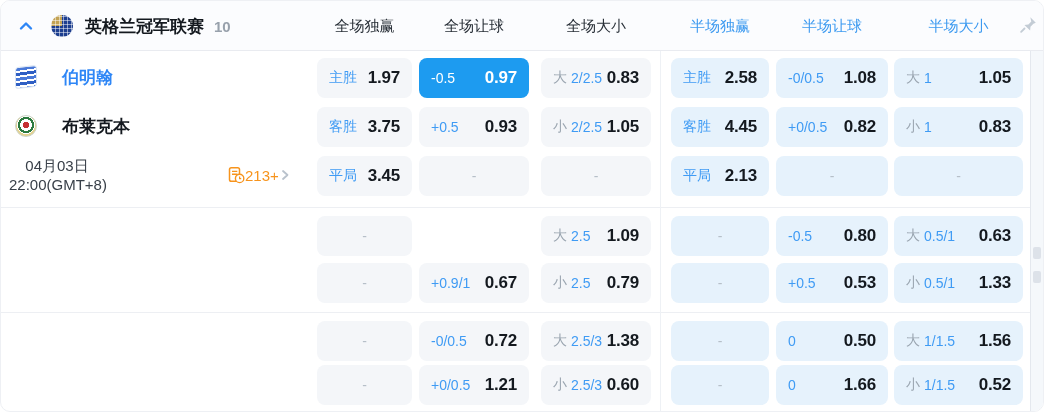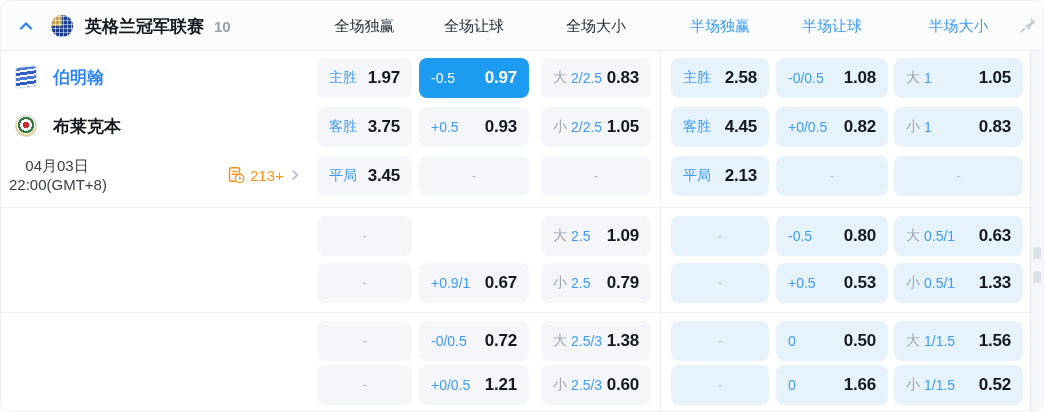--- a/index.html
+++ b/index.html
@@ -19,38 +19,38 @@
       repeating-linear-gradient(0deg, rgba(255,255,255,.5) 0 1px, transparent 1px 4px),
       repeating-linear-gradient(90deg, rgba(255,255,255,.5) 0 1px, transparent 1px 4px),
       conic-gradient(from -90deg,#c2a254 0 25%,#1d3e8f 25% 100%);
   }
   .league-name{margin-left:12px;font-size:17px;font-weight:700;color:#14191f;}
   .league-count{margin-left:10px;font-size:15px;font-weight:600;color:#98a1ac;}
   .hcol{position:absolute;top:0;line-height:49px;font-size:15px;color:#272e36;transform:translateX(-50%);white-space:nowrap;}
   .hcol.half{color:#3d9af0;}
   .pin-btn{position:absolute;left:1016px;top:13px;width:22px;height:22px;cursor:pointer;}
   
-  .team-row{position:absolute;left:14px;display:flex;align-items:center;gap:16px;height:26px;cursor:pointer;}
+  .team-row{position:absolute;left:14px;display:flex;align-items:center;gap:25px;height:26px;cursor:pointer;}
   .team-row.home{top:63px;}
   .team-row.away{top:112px;}
   .logo-home{
     width:22px;height:22px;border-radius:4px;transform:skewY(-6deg);
     background:repeating-linear-gradient(178deg,#4a79d8 0 3px,#ffffff 3px 5px,#2f5fc4 5px 8px,#ffffff 8px 10px);
     border:1px solid #d9e4f3;
   }
   .logo-away{
     width:22px;height:22px;border-radius:50%;
     background:radial-gradient(circle at 50% 45%, #c62f33 0 3px, #ffffff 3px 6px, #2d7a3e 6px 8px, #ffffff 8px 9px, #e3d291 9px 11px);
     border:1px solid #cdd6cc;
   }
   .team-name{font-size:17px;font-weight:700;}
   .team-name.home{color:#2e86f6;}
   .team-name.away{color:#14191f;}
   .dt{position:absolute;left:8px;top:155px;width:96px;text-align:center;font-size:15px;line-height:19px;color:#394049;}
-  .more-link{position:absolute;left:226px;top:163px;height:22px;display:flex;align-items:center;gap:5px;cursor:pointer;}
+  .more-link{position:absolute;left:226px;top:163px;height:22px;display:flex;align-items:center;cursor:pointer;}
   .more-txt{font-size:15px;color:#f7941d;}
   
   #grid{position:absolute;left:315px;top:0;width:729px;height:412px;}
   .cell{
     position:absolute;height:40px;border-radius:8px;background:#f4f6f9;
     display:flex;align-items:center;padding:0 12px;cursor:pointer;
   }
   .cell.half{background:#e6f2fc;}
   .cell.hl{background:#1d9bf0;}
   .cell.dash-cell{justify-content:center;}

